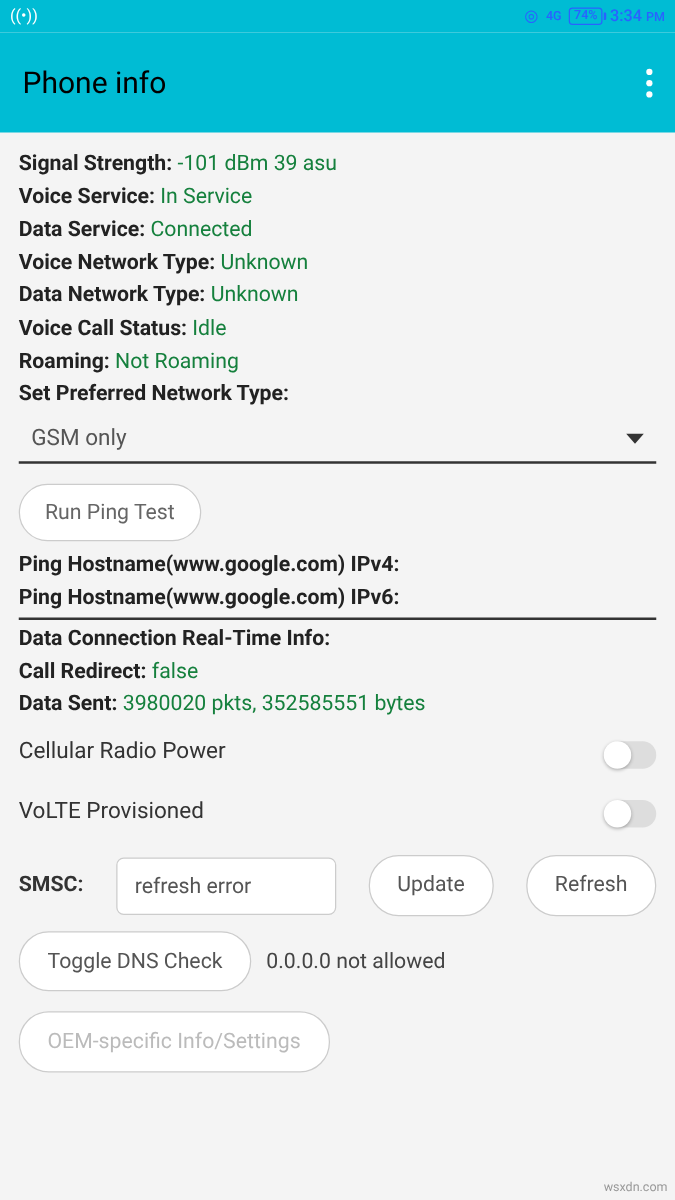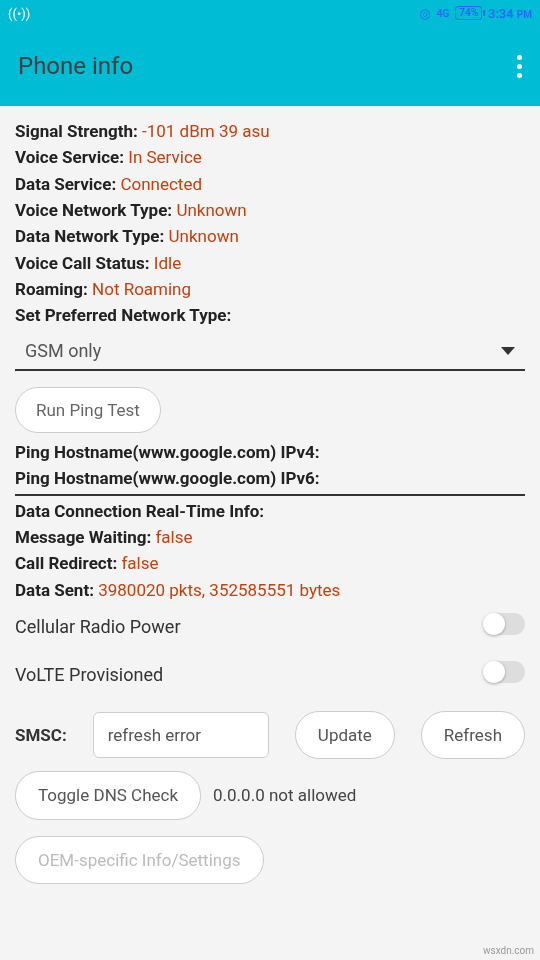--- a/index.html
+++ b/index.html
@@ -55,21 +55,21 @@
       background: #2962ff;
       border-radius: 0 1px 1px 0;
     }
     .app-bar {
       height: 80px;
       background: #00bcd4;
       display: flex;
       align-items: center;
       justify-content: space-between;
       padding: 0 18px;
-      color: #404040;
+      color: #000000;
     }
     .app-title {
       font-size: 24px;
       font-weight: 400;
     }
     .menu-dots {
       display: flex;
       flex-direction: column;
       gap: 4px;
     }
@@ -84,21 +84,21 @@
       color: #333;
       font-size: 17px;
       line-height: 1.55;
     }
     .info-row .label {
       font-weight: bold;
       color: #222;
     }
     .info-row .value {
       font-weight: normal;
-      color: #c2410c;
+      color: #15803d;
     }
     .dropdown {
       display: flex;
       justify-content: space-between;
       align-items: center;
       padding: 6px 10px 4px 10px;
       border-bottom: 2px solid #333;
       margin: 2px 0 6px 0;
       color: #555;
       font-size: 18px;
@@ -136,21 +136,21 @@
       color: #bbb;
     }
     .hr {
       border: none;
       border-top: 2px solid #333;
       margin: 2px 0;
     }
     .toggle-row {
       display: flex;
       justify-content: space-between;
-      align-items: flex-start;
+      align-items: flex-end;
       padding: 10px 0;
       color: #333;
       font-size: 18px;
     }
     .switch {
       width: 40px;
       height: 22px;
       background: #ddd;
       border-radius: 12px;
       position: relative;
@@ -238,21 +238,20 @@
     <span>GSM only</span>
     <span class="triangle"></span>
   </div>
 
   <div class="btn">Run Ping Test</div>
 
   <div class="info-row"><span class="label">Ping Hostname(www.google.com) IPv4:</span></div>
   <div class="info-row"><span class="label">Ping Hostname(www.google.com) IPv6:</span></div>
   <hr class="hr">
   <div class="info-row"><span class="label">Data Connection Real-Time Info:</span></div>
-  <div class="info-row"><span class="label">Message Waiting:</span> <span class="value">false</span></div>
   <div class="info-row"><span class="label">Call Redirect:</span> <span class="value">false</span></div>
   <div class="info-row"><span class="label">Data Sent:</span> <span class="value">3980020 pkts, 352585551 bytes</span></div>
 
   <div class="toggle-row">
     <span>Cellular Radio Power</span>
     <div class="switch"></div>
   </div>
   <div class="toggle-row">
     <span>VoLTE Provisioned</span>
     <div class="switch"></div>

